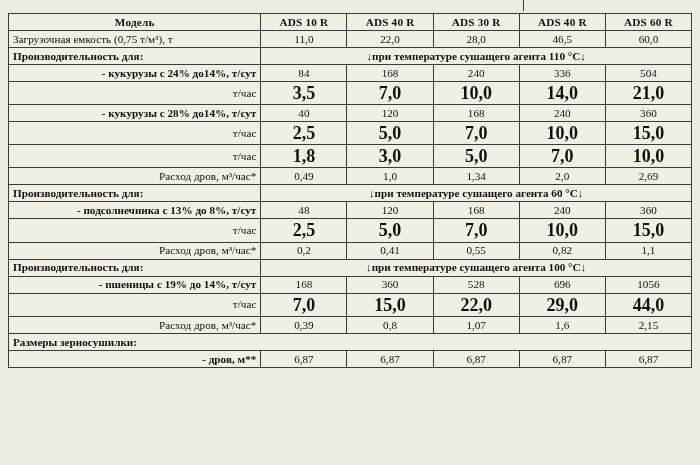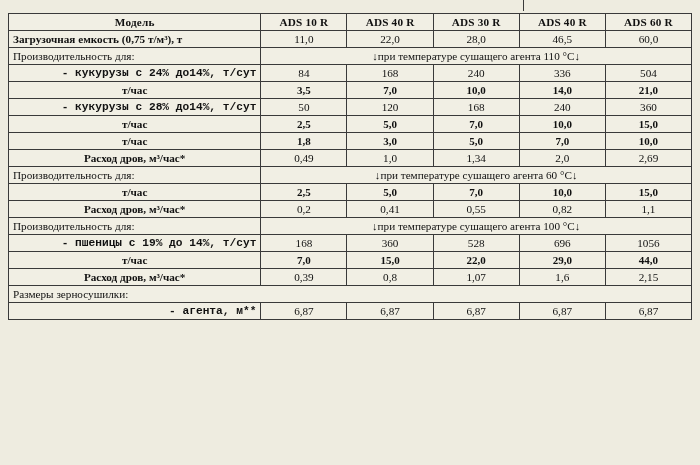--- a/index.html
+++ b/index.html
@@ -42,50 +42,49 @@
 
   .hdr td {
     font-weight: bold;
     text-align: center;
     font-size: 12.4px;
     height: 38px;
     letter-spacing: .2px;
   }
   .lbl {
     text-align: left;
-    font-weight: bold;
+    font-weight: normal;
     font-size: 11.3px;
     margin-left: 20px;
   }
   .lbl-right {
     text-align: right;
     font-weight: bold;
     font-size: 11.3px;
-    font-family: Liberation Mono, monospace;
   }
   .lbl-right-n {
-    text-align: center;
-    font-weight: bold;
+    text-align: right;
+    font-weight: normal;
     font-size: 11.3px;
     margin-top: 24px;
   }
   .num {
     text-align: center;
     font-weight: normal;
     font-size: 11.3px;
   }
-  .num.b { font-weight: bold; font-size: 11px; }
+  .num.b { font-weight: bold; font-size: 18px; }
   .band {
     text-align: center;
-    font-weight: normal;
+    font-weight: bold;
     font-size: 11.4px;
   }
   .section {
     text-align: left;
-    font-weight: normal;
+    font-weight: bold;
     font-size: 11.4px;
   }
   .tick {
     position: absolute;
     top: 0;
     left: 523px;
     width: 1px;
     height: 11px;
     background: #3a3a3a;
   }
@@ -136,21 +135,21 @@
         <tr>
           <td class="lbl-right-n">т/час</td>
           <td class="num b">3,5</td>
           <td class="num b">7,0</td>
           <td class="num b">10,0</td>
           <td class="num b">14,0</td>
           <td class="num b">21,0</td>
         </tr>
         <tr>
           <td class="lbl-right">- кукурузы с 28% до14%,  т/сут</td>
-          <td class="num">50</td>
+          <td class="num">40</td>
           <td class="num">120</td>
           <td class="num">168</td>
           <td class="num">240</td>
           <td class="num">360</td>
         </tr>
         <tr>
           <td class="lbl-right-n">т/час</td>
           <td class="num b">2,5</td>
           <td class="num b">5,0</td>
           <td class="num b">7,0</td>
@@ -171,20 +170,28 @@
           <td class="num">1,0</td>
           <td class="num">1,34</td>
           <td class="num">2,0</td>
           <td class="num">2,69</td>
         </tr>
         <tr>
           <td class="section">Производительность для:</td>
           <td class="band" colspan="5">↓при температуре сушащего агента 60 °С↓</td>
         </tr>
         <tr>
+          <td class="lbl-right">- подсолнечника с 13% до 8%, т/сут</td>
+          <td class="num">48</td>
+          <td class="num">120</td>
+          <td class="num">168</td>
+          <td class="num">240</td>
+          <td class="num">360</td>
+        </tr>
+        <tr>
           <td class="lbl-right-n">т/час</td>
           <td class="num b">2,5</td>
           <td class="num b">5,0</td>
           <td class="num b">7,0</td>
           <td class="num b">10,0</td>
           <td class="num b">15,0</td>
         </tr>
         <tr>
           <td class="lbl-right-n">Расход дров, м³/час*</td>
           <td class="num">0,2</td>
@@ -218,21 +225,21 @@
           <td class="num">0,39</td>
           <td class="num">0,8</td>
           <td class="num">1,07</td>
           <td class="num">1,6</td>
           <td class="num">2,15</td>
         </tr>
         <tr>
           <td class="section" colspan="6">Размеры зерносушилки:</td>
         </tr>
         <tr>
-          <td class="lbl-right">- агента, м**</td>
+          <td class="lbl-right">- дров, м**</td>
           <td class="num">6,87</td>
           <td class="num">6,87</td>
           <td class="num">6,87</td>
           <td class="num">6,87</td>
           <td class="num">6,87</td>
         </tr>
       </tbody>
   </table>
 </div>
 

